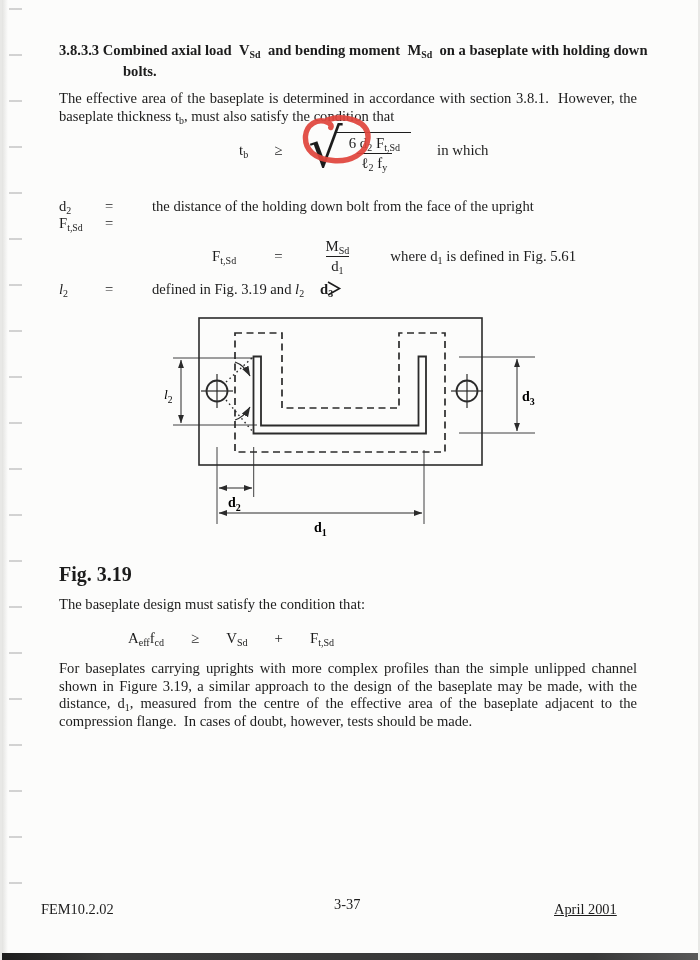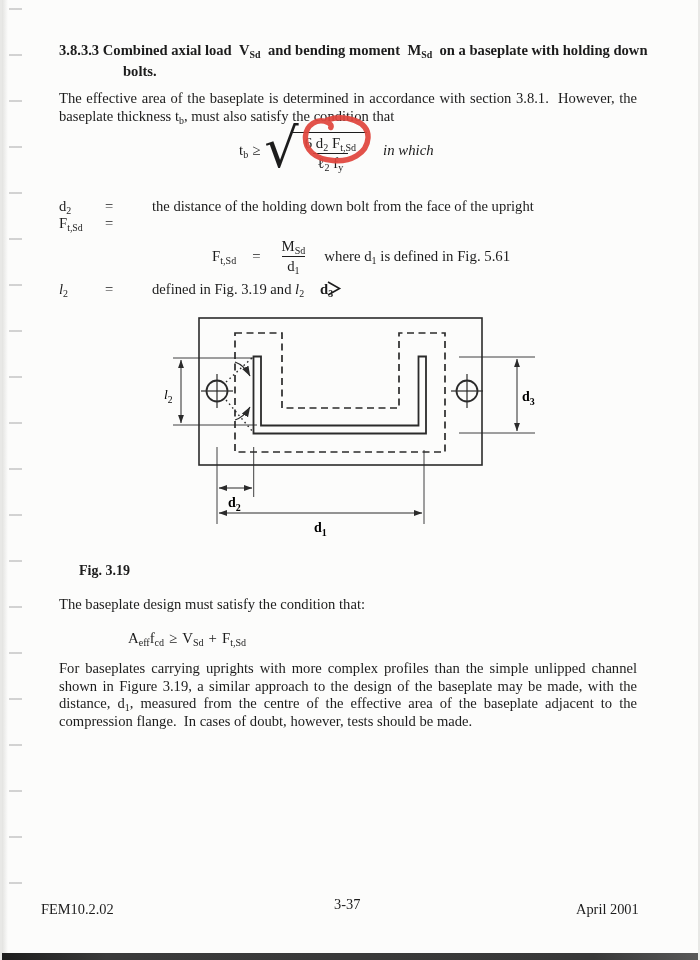--- a/index.html
+++ b/index.html
@@ -9,34 +9,34 @@
     font-family:"Liberation Serif","DejaVu Serif",serif;
     color:#1c1c1c;
   }
   .page::before{content:"";position:absolute;left:0;top:0;bottom:0;width:6px;
     background:linear-gradient(to right,#e3e3e1,rgba(255,255,255,0));pointer-events:none;}
   .abs{position:absolute;}
   .heading{left:57px;top:40px;width:590px;font-weight:bold;font-size:14.6px;line-height:21px;}
   .heading .l2{margin-left:64px;}
   .para{left:57px;width:578px;font-size:14.6px;line-height:17.5px;text-align:justify;}
   sub{font-size:0.68em;line-height:0;vertical-align:-0.28em;}
-  .formula-row{display:flex;align-items:center;font-size:14.8px;}
+  .formula-row{display:flex;align-items:center;font-size:14.8px;gap:22px;}
   .frac{display:inline-flex;flex-direction:column;align-items:center;text-align:center;}
   .frac .den{border-top:1.4px solid #1c1c1c;padding:1px 5px 0 5px;}
   .frac .num{padding:0 5px 1px 5px;}
   .sqrt{display:inline-flex;align-items:flex-start;}
   .radsign{font-family:"DejaVu Sans",sans-serif;font-size:54px;line-height:48px;font-weight:400;
     margin-right:-8px;position:relative;top:-1px;}
   .radicand{border-top:1.5px solid #1c1c1c;margin-top:6px;padding:2px 6px 0 9px;}
-  .suffix{margin-left:16px;font-style:italic;}
+  .suffix{margin-left:4px;}
   .defs{left:57px;font-size:14.6px;line-height:16.5px;}
   .defrow{display:flex;}
   .defrow .sym{width:46px;}
   .defrow .eq{width:47px;}
-  .figlabel{left:57px;font-weight:bold;font-size:14px;margin-left:20px;}
+  .figlabel{left:57px;font-weight:bold;font-size:20px;}
   .footer{font-size:14.4px;}
   .binder-marks{left:7px;top:8px;width:13px;height:916px;
     background:repeating-linear-gradient(to bottom,#cbcbcb 0 2px,rgba(255,255,255,0) 2px 46px);
     opacity:.85;}
   .scan-bar{left:0;right:0;bottom:0;height:7px;
     background:linear-gradient(to right,#1d1d1d,#3a3a3a 15%,#383838 85%,#585858);}
   .red-loop{left:299px;top:112px;width:72px;height:52px;}
   .diagram{left:160px;top:310px;}
   .d3mark{position:relative;display:inline-block;margin-left:16px;font-weight:600;}
   .d3mark svg{position:absolute;right:-10px;top:-1px;}
@@ -175,16 +175,16 @@
     <span style="margin:0 5px;">≥</span>
     <span><span>V</span><sub>Sd</sub></span>
     <span style="margin:0 5px;">+</span>
     <span><span>F</span><sub>t,Sd</sub></span>
   </div>
 
   <div class="abs para" style="top:660px;"><span>For baseplates carrying uprights with more complex profiles than the simple unlipped channel shown in Figure 3.19, a similar approach to the design of the baseplate may be made, with the distance, d</span><sub>1</sub><span>, measured from the centre of the effective area of the baseplate adjacent to the compression flange.&nbsp; In cases of doubt, however, tests should be made.</span></div>
 
   <div class="abs footer" style="left:39px;top:901px;">FEM10.2.02</div>
   <div class="abs footer" style="left:332px;top:896px;">3-37</div>
-  <div class="abs footer" style="left:574px;top:901px;">April 2001</div>
+  <div class="abs footer" style="left:552px;top:901px;text-decoration:underline;">April 2001</div>
 
   <div class="abs scan-bar"></div>
 </div>
 
 </body></html>

